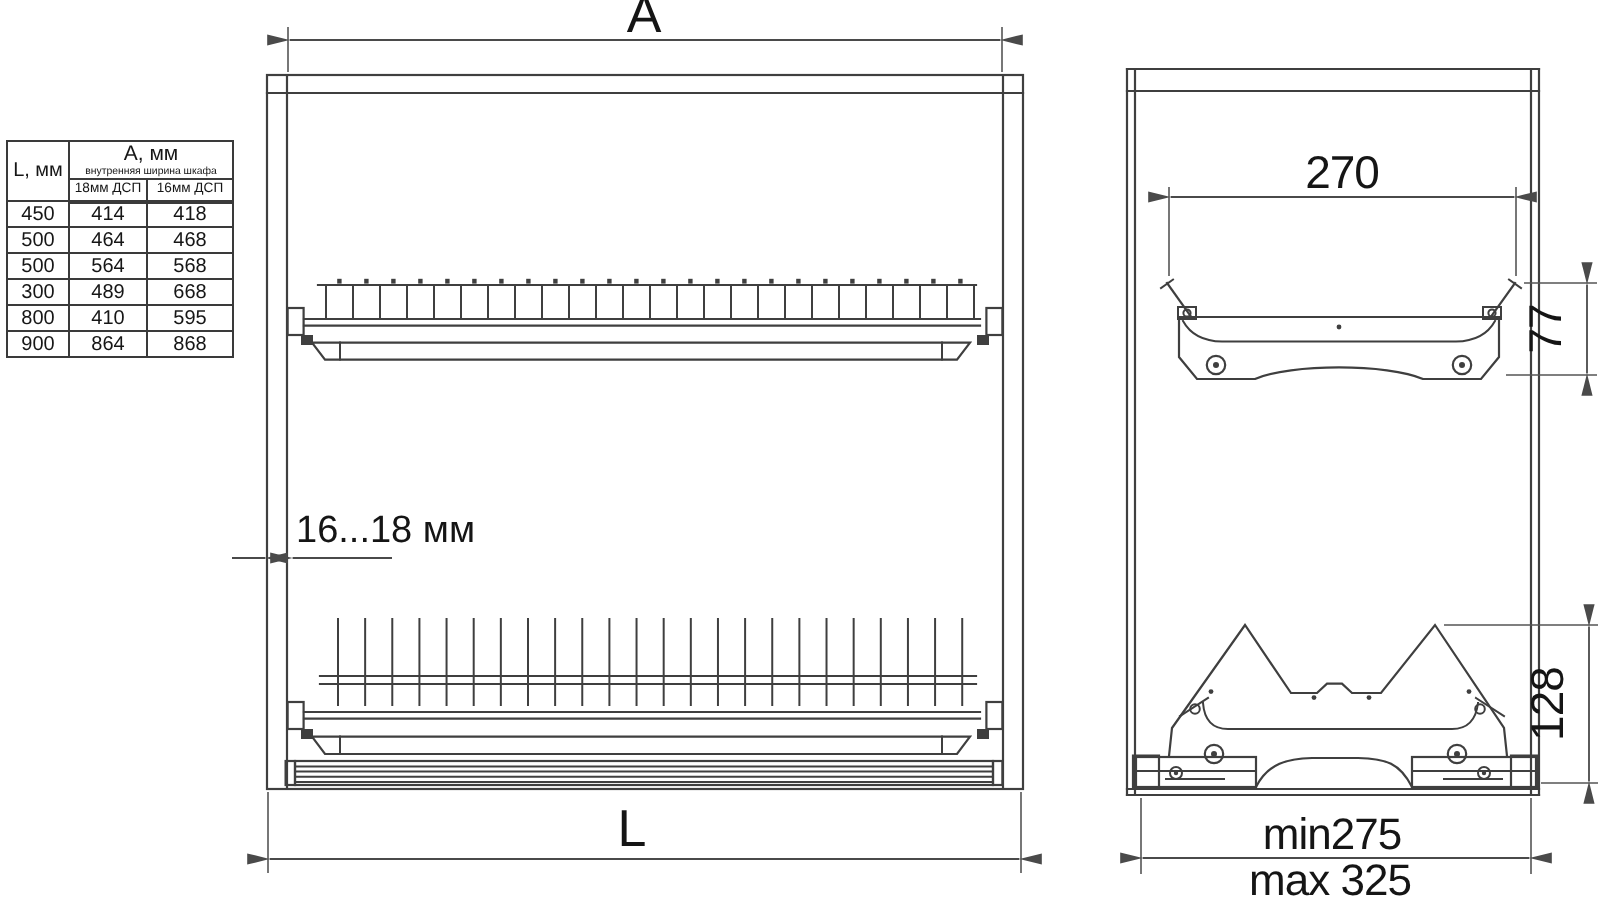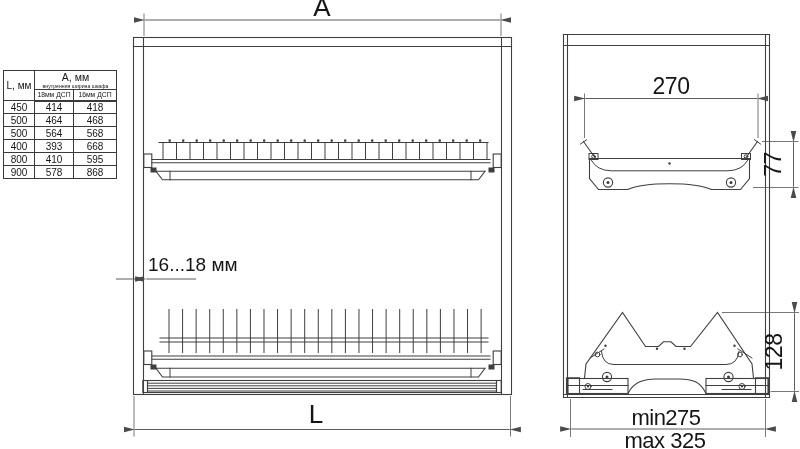--- a/index.html
+++ b/index.html
@@ -320,29 +320,29 @@
         <td>500</td>
         <td>464</td>
         <td>468</td>
       </tr>
       <tr class="data">
         <td>500</td>
         <td>564</td>
         <td>568</td>
       </tr>
       <tr class="data">
-        <td>400</td>
-        <td>393</td>
+        <td>300</td>
+        <td>489</td>
         <td>668</td>
       </tr>
       <tr class="data">
         <td>800</td>
         <td>410</td>
         <td>595</td>
       </tr>
       <tr class="data">
         <td>900</td>
-        <td>578</td>
+        <td>864</td>
         <td>868</td>
       </tr>
     </tbody>
   </table>
 </div>
 
 </body></html>

